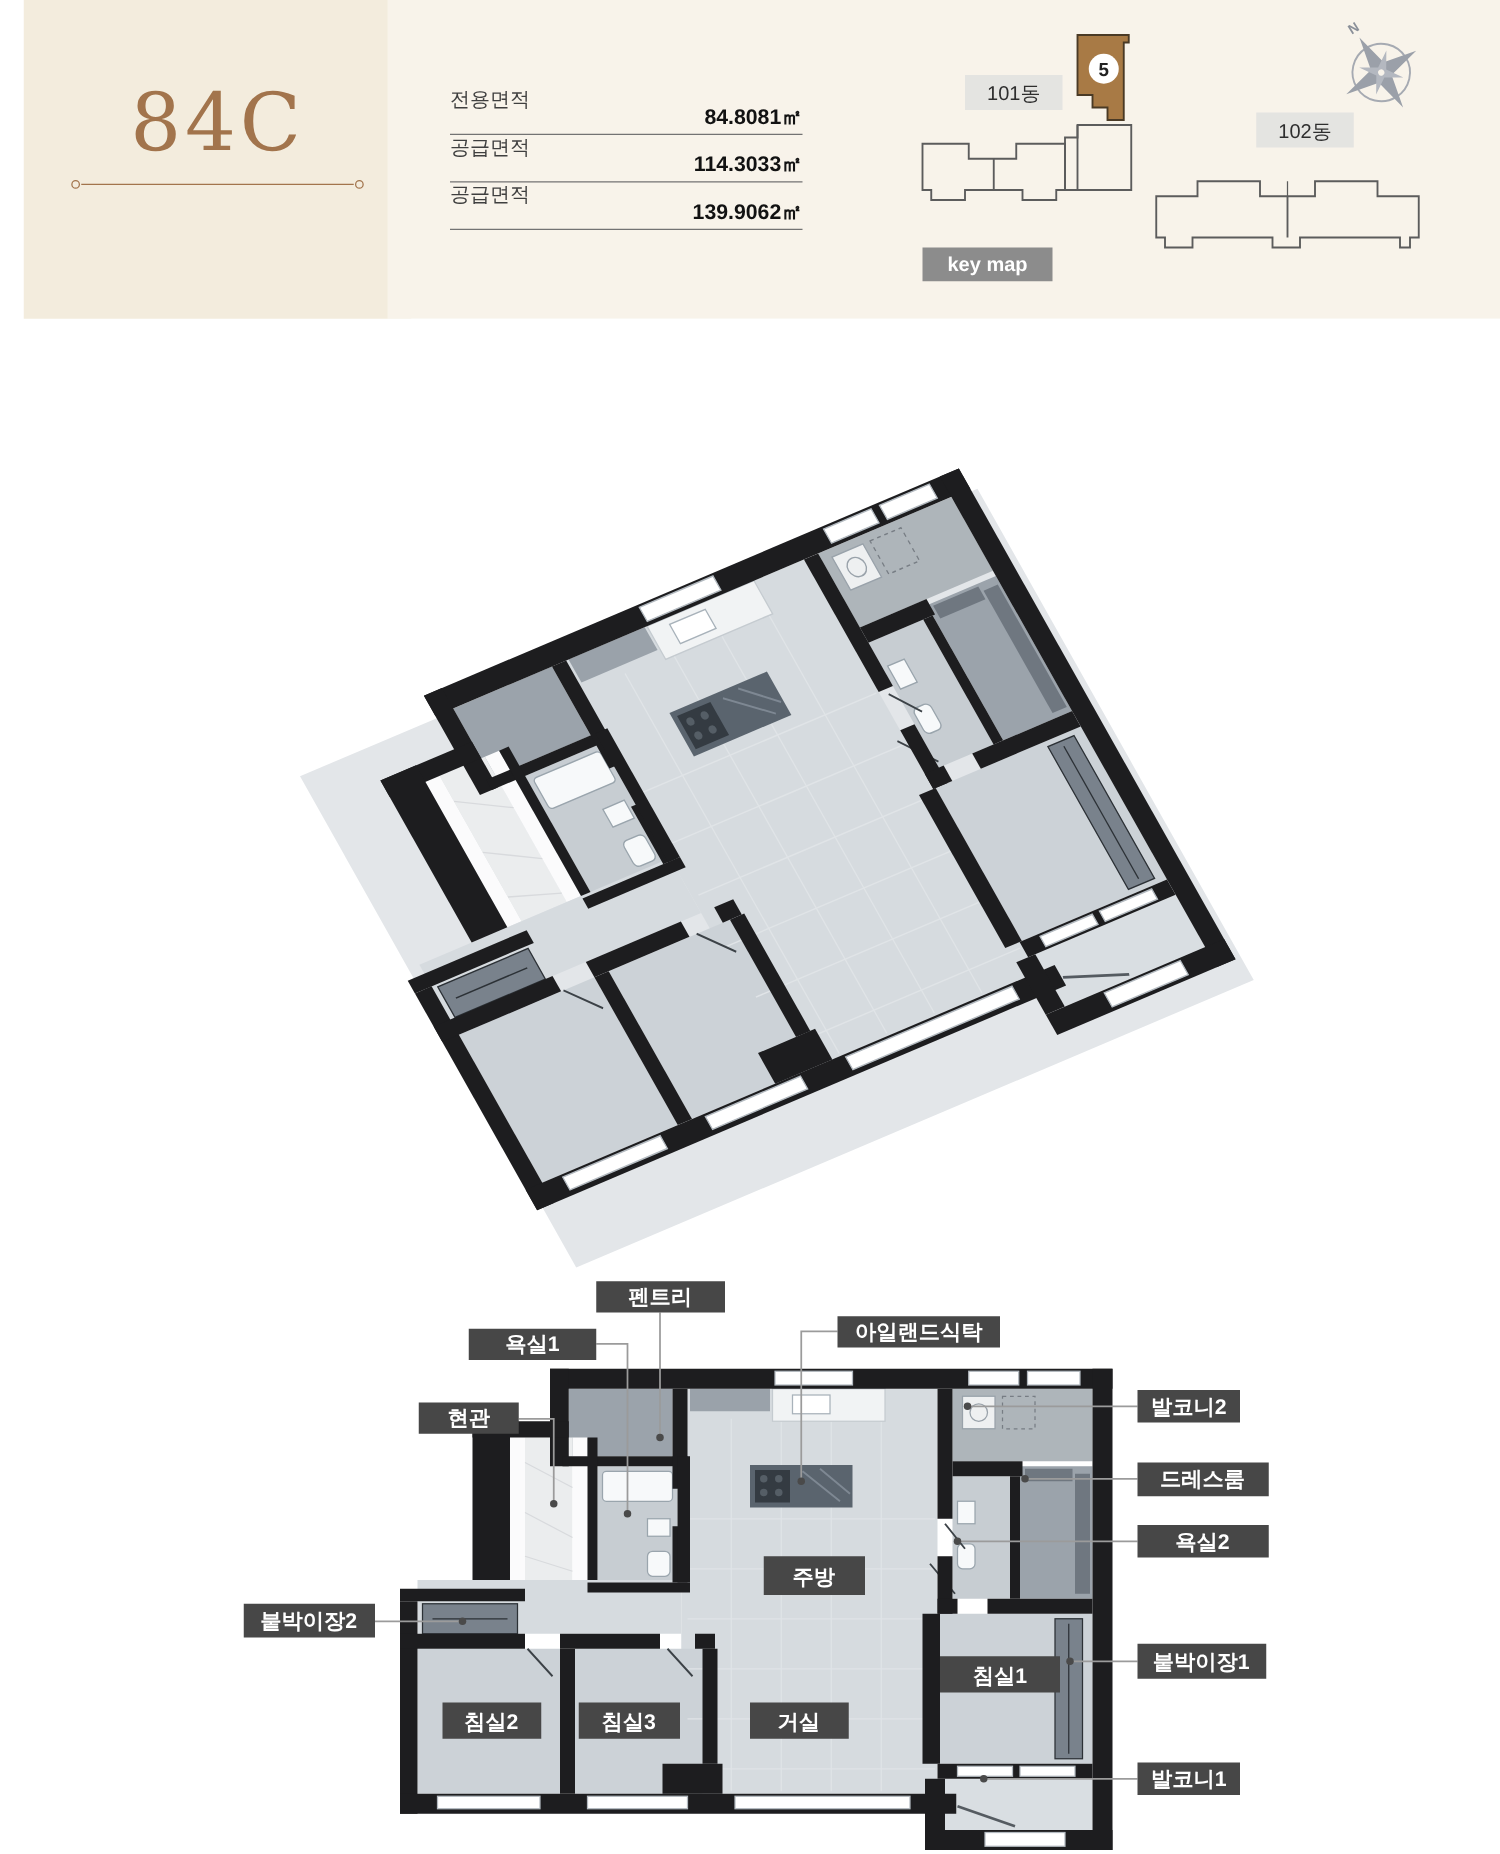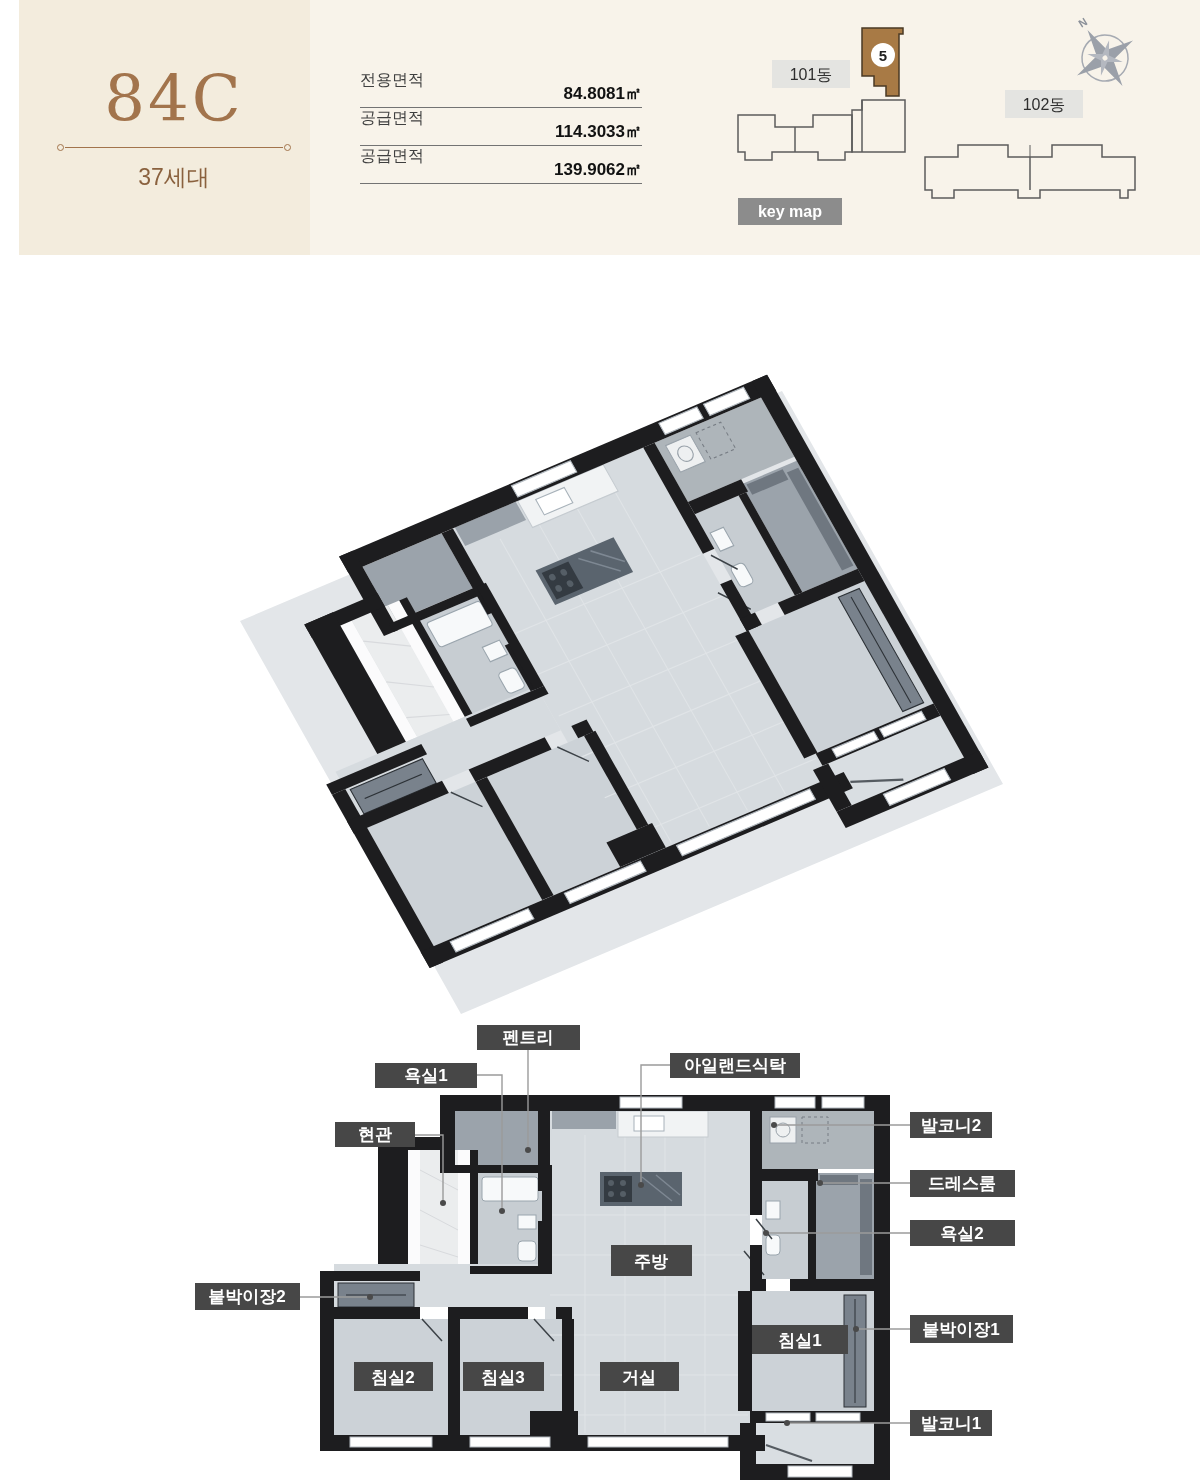--- a/index.html
+++ b/index.html
@@ -37,21 +37,20 @@
 </style>
 </head>
 <body>
 
 <div class="page">
 
   <div class="header">
     <div class="h-left">
       <div class="unit-code">84C</div>
       <div class="unit-divider"></div>
-      <div class="households">37세대</div>
     </div>
 
     <div class="h-right">
       <div class="area-table">
         <div class="arow">
           <span class="alabel">전용면적</span>
           <span class="avalue">84.8081㎡</span>
         </div>
         <div class="arow">
           <span class="alabel">공급면적</span>

